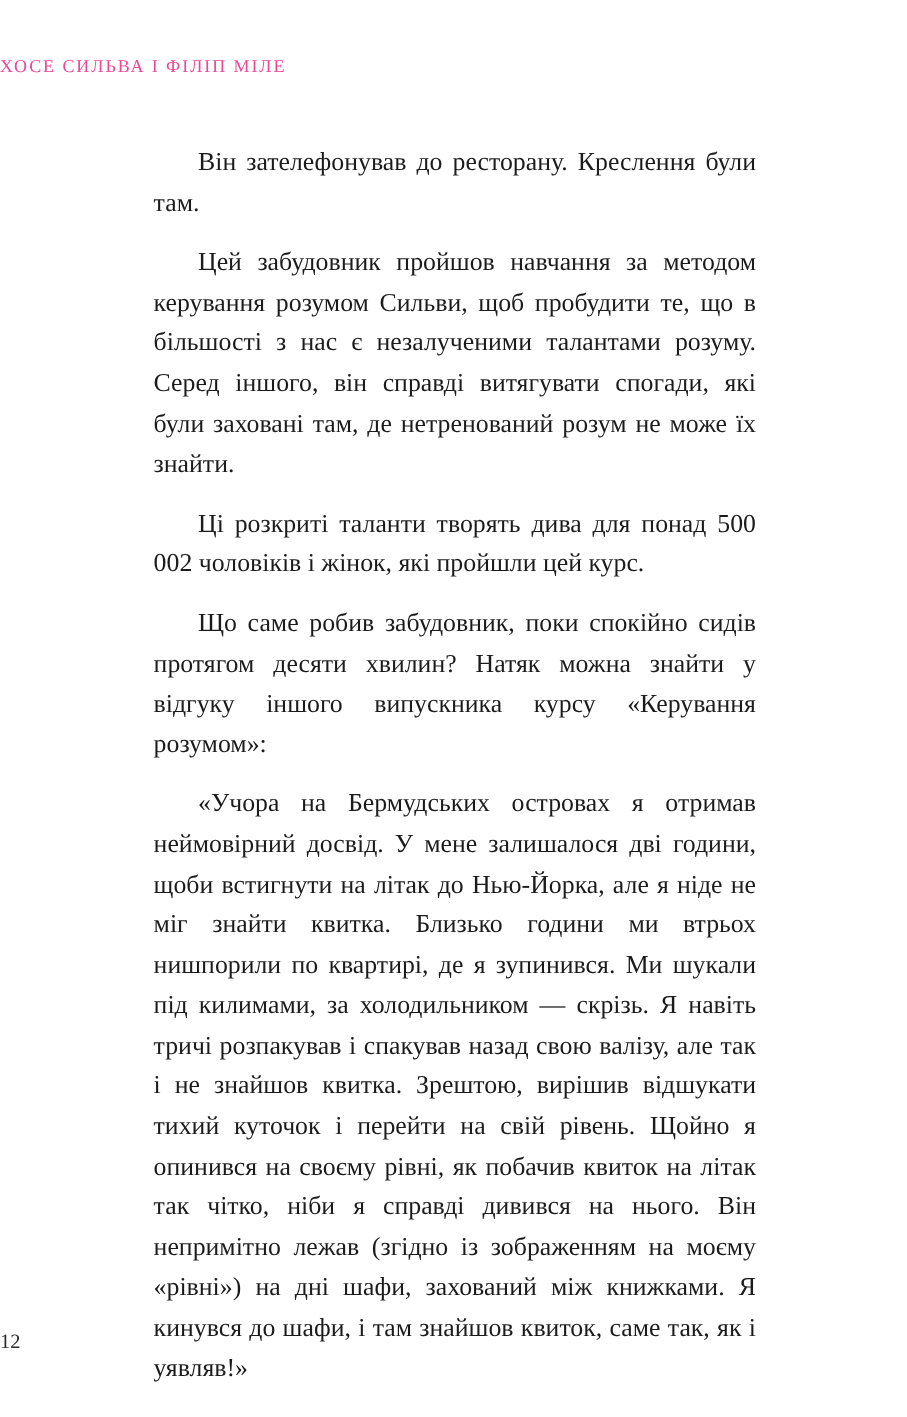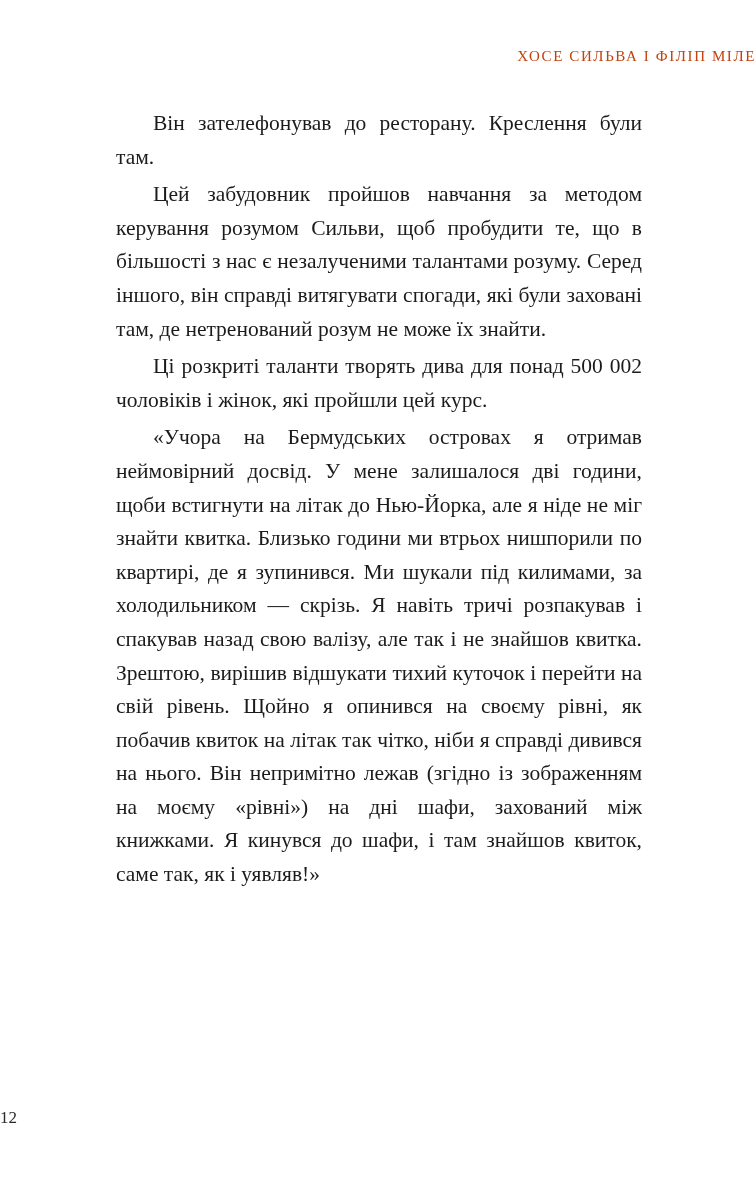--- a/index.html
+++ b/index.html
@@ -15,40 +15,40 @@
     background: #ffffff;
     font-family: "Liberation Serif", serif;
     color: #1b1b1b;
     overflow: hidden;
   }
   .running-header {
     position: absolute;
     top: 48px;
     left: 0;
     right: 0;
-    text-align: right;
+    text-align: left;
     font-size: 15px;
     letter-spacing: 1.6px;
-    color: #c2410c;
+    color: #ec4899;
     text-transform: uppercase;
   }
   .text-block {
     position: absolute;
     top: 103px;
     left: 112px;
     width: 534px;
     font-size: 21.5px;
     line-height: 33.6px;
     text-align: justify;
     text-justify: inter-word;
     hyphens: auto;
     -webkit-hyphens: auto;
   }
   .text-block p {
-    margin: 4px;
+    margin: 16px;
     padding: 0;
     text-indent: 37px;
   }
   .page-number {
     position: absolute;
     top: 1108px;
     left: 0;
     right: 0;
     font-size: 17px;
     color: #2a2a2a;
@@ -58,18 +58,19 @@
 <body>
 
 <div class="page">
 
   <div class="running-header">ХОСЕ СИЛЬВА І ФІЛІП МІЛЕ</div>
 
   <div class="text-block">
     <p>Він зателефонував до ресторану. Креслення були там.</p>
     <p>Цей забудовник пройшов навчання за методом керування розумом Сильви, щоб пробудити те, що в більшості з нас є незалученими талантами розуму. Серед іншого, він справді витягувати спогади, які були заховані там, де нетренований розум не може їх знайти.</p>
     <p>Ці розкриті таланти творять дива для понад 500 002 чоловіків і жінок, які пройшли цей курс.</p>
+    <p>Що саме робив забудовник, поки спокійно сидів протягом десяти хвилин? Натяк можна знайти у відгуку іншого випускника курсу «Керування розумом»:</p>
     <p>«Учора на Бермудських островах я отримав неймовірний досвід. У мене залишалося дві години, щоби встигнути на літак до Нью-Йорка, але я ніде не міг знайти квитка. Близько години ми втрьох нишпорили по квартирі, де я зупинився. Ми шукали під килимами, за холодильником — скрізь. Я навіть тричі розпакував і спакував назад свою валізу, але так і не знайшов квитка. Зрештою, вирішив відшукати тихий куточок і перейти на свій рівень. Щойно я опинився на своєму рівні, як побачив квиток на літак так чітко, ніби я справді дивився на нього. Він непримітно лежав (згідно із зображенням на моєму «рівні») на дні шафи, захований між книжками. Я кинувся до шафи, і там знайшов квиток, саме так, як і уявляв!»</p>
   </div>
 
   <div class="page-number">12</div>
 
 </div>
 
 </body></html>

